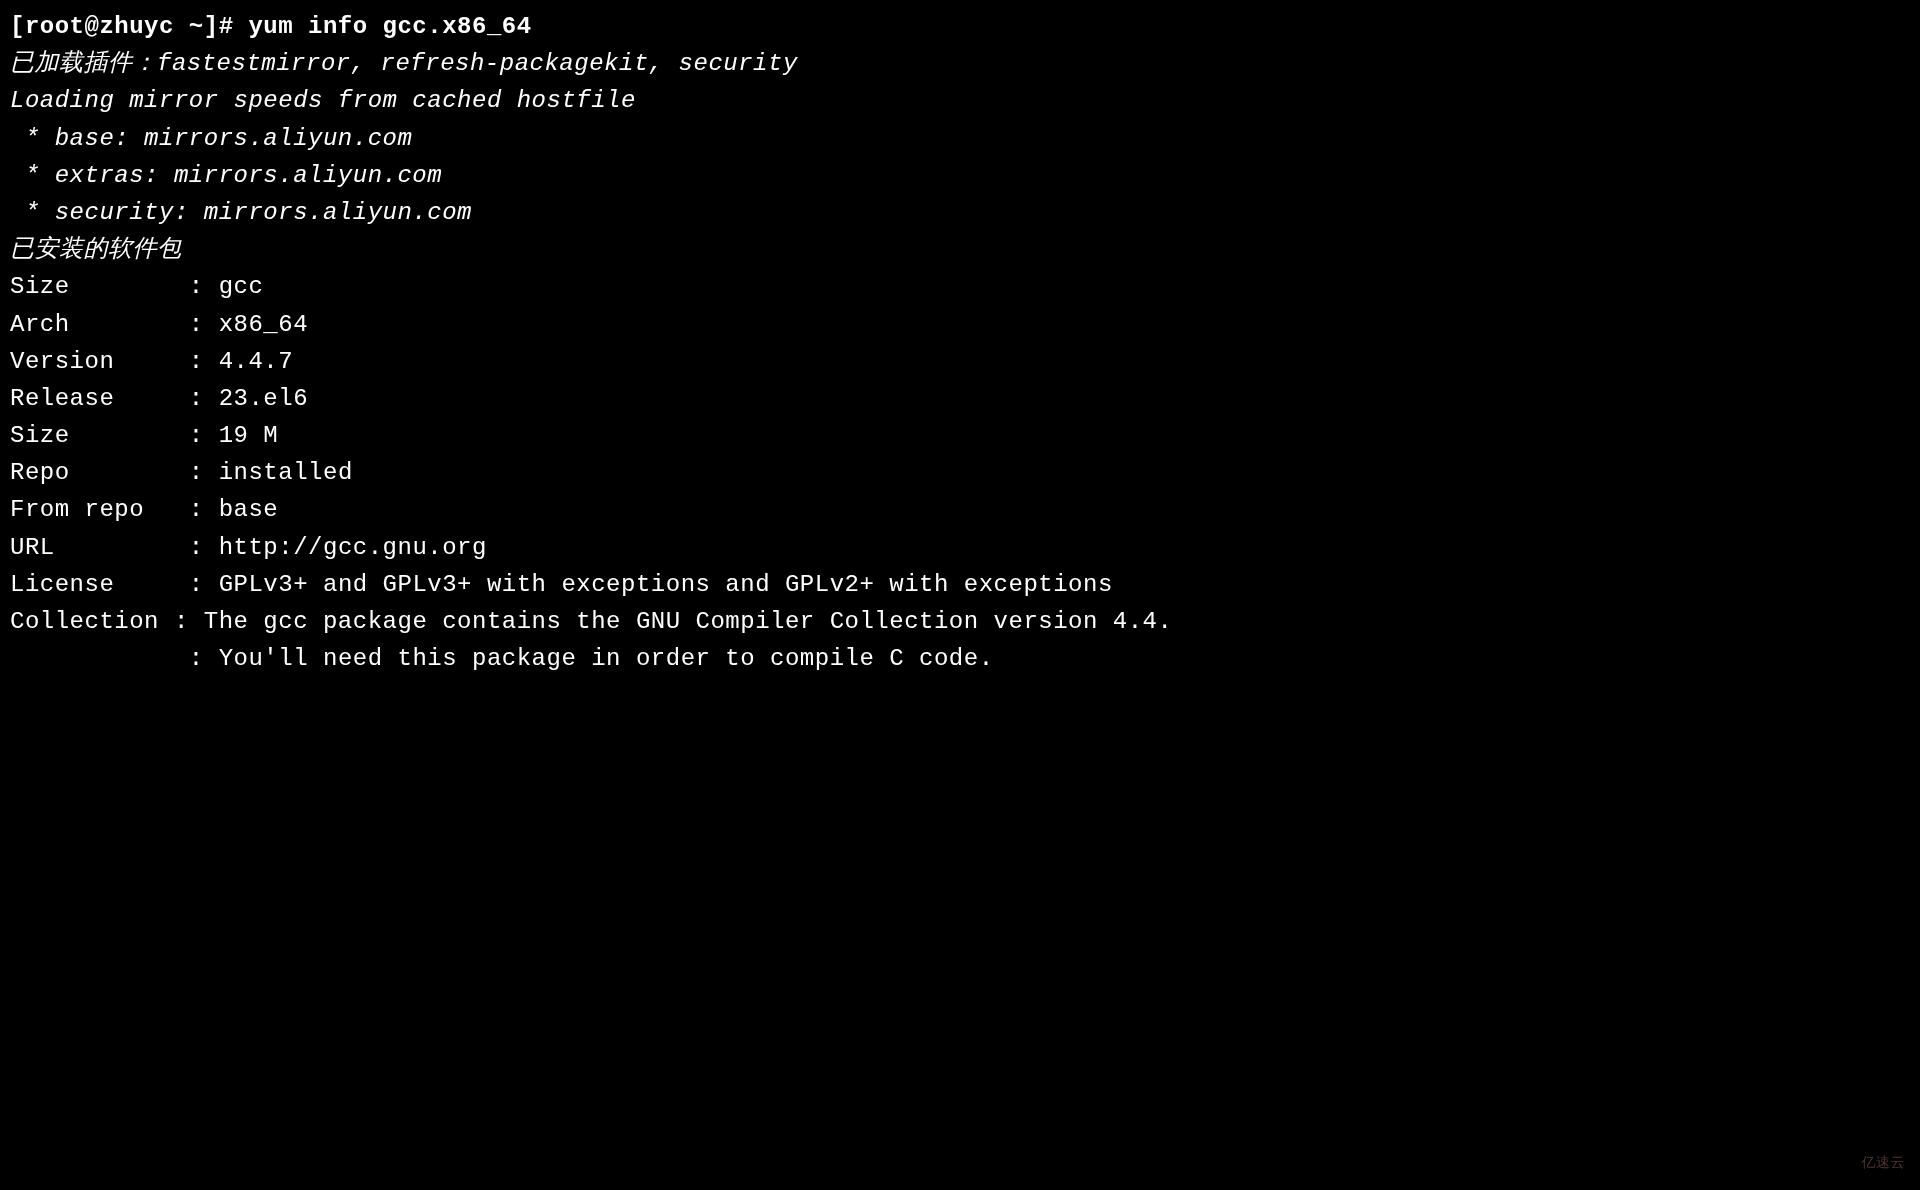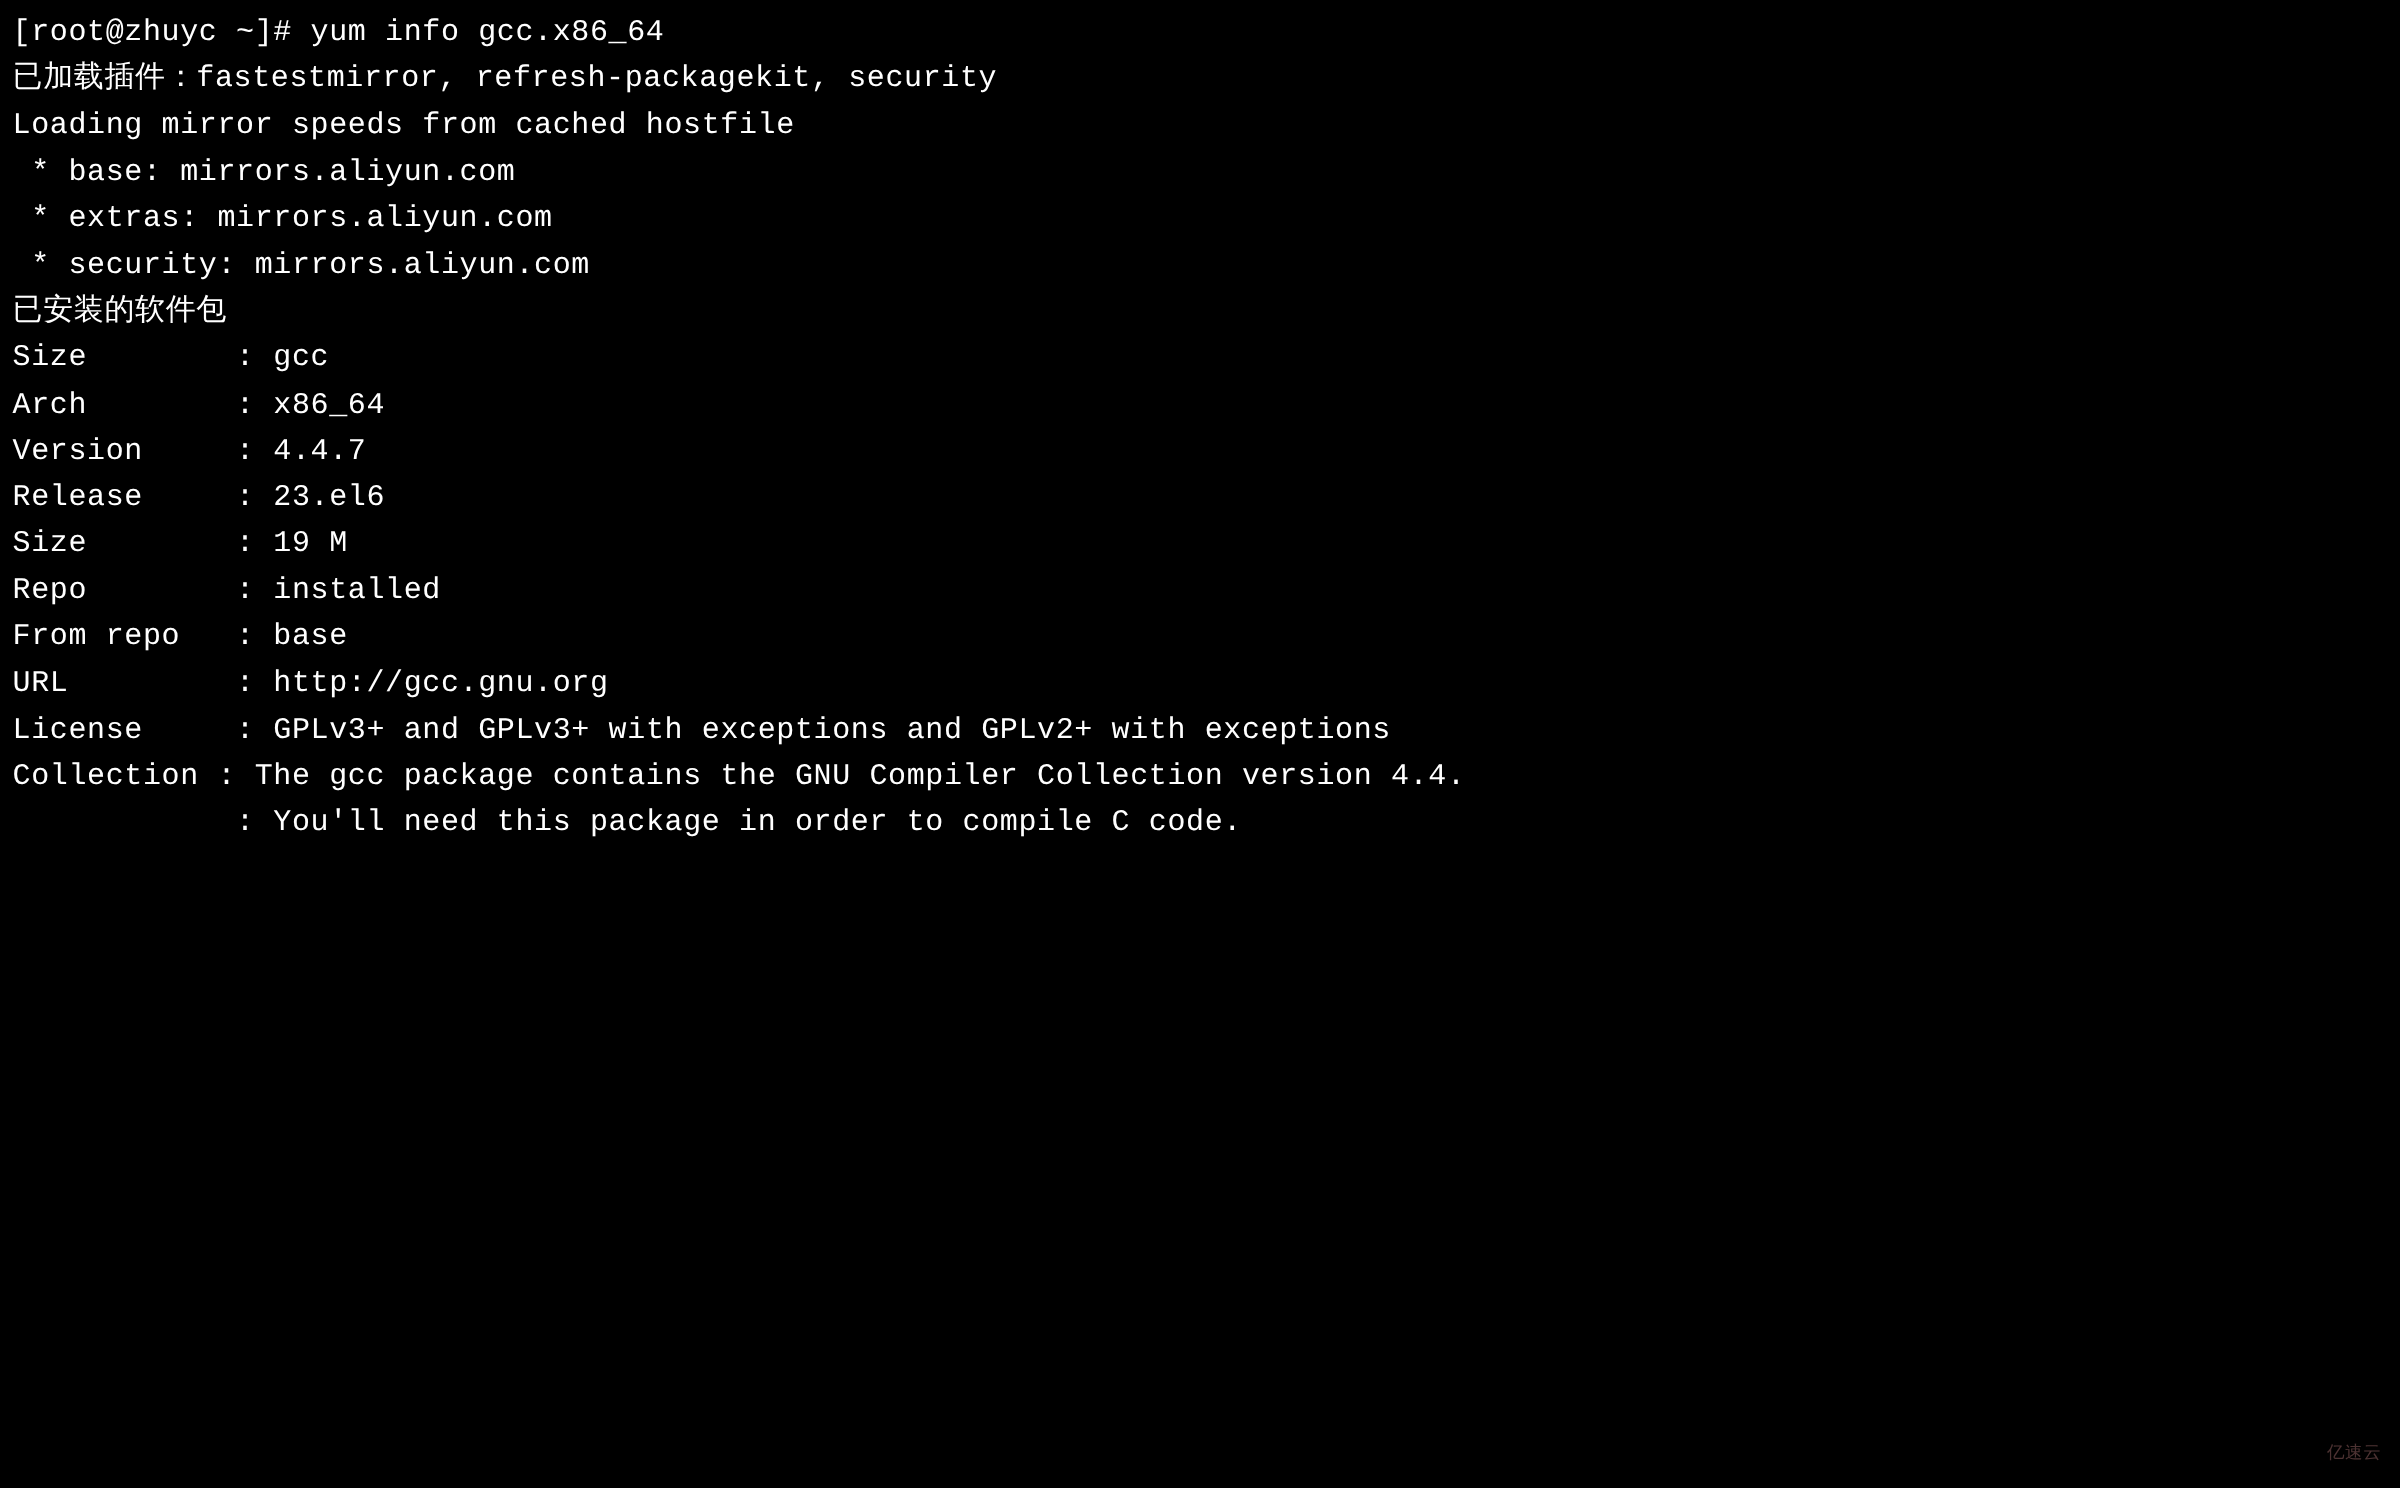--- a/index.html
+++ b/index.html
@@ -14,23 +14,25 @@
       font-size: 24px;
       line-height: 1.55;
       padding: 8px 10px;
       width: 1920px;
       height: 1190px;
       overflow: hidden;
       letter-spacing: 0.5px;
     }
     .line {
       white-space: pre;
+      font-style: italic;
     }
     .prompt-line {
       white-space: pre;
+      font-weight: bold;
     }
     .field-row {
       white-space: pre;
     }
     .watermark {
       position: absolute;
       bottom: 15px;
       right: 15px;
       opacity: 0.3;
       font-size: 14px;

